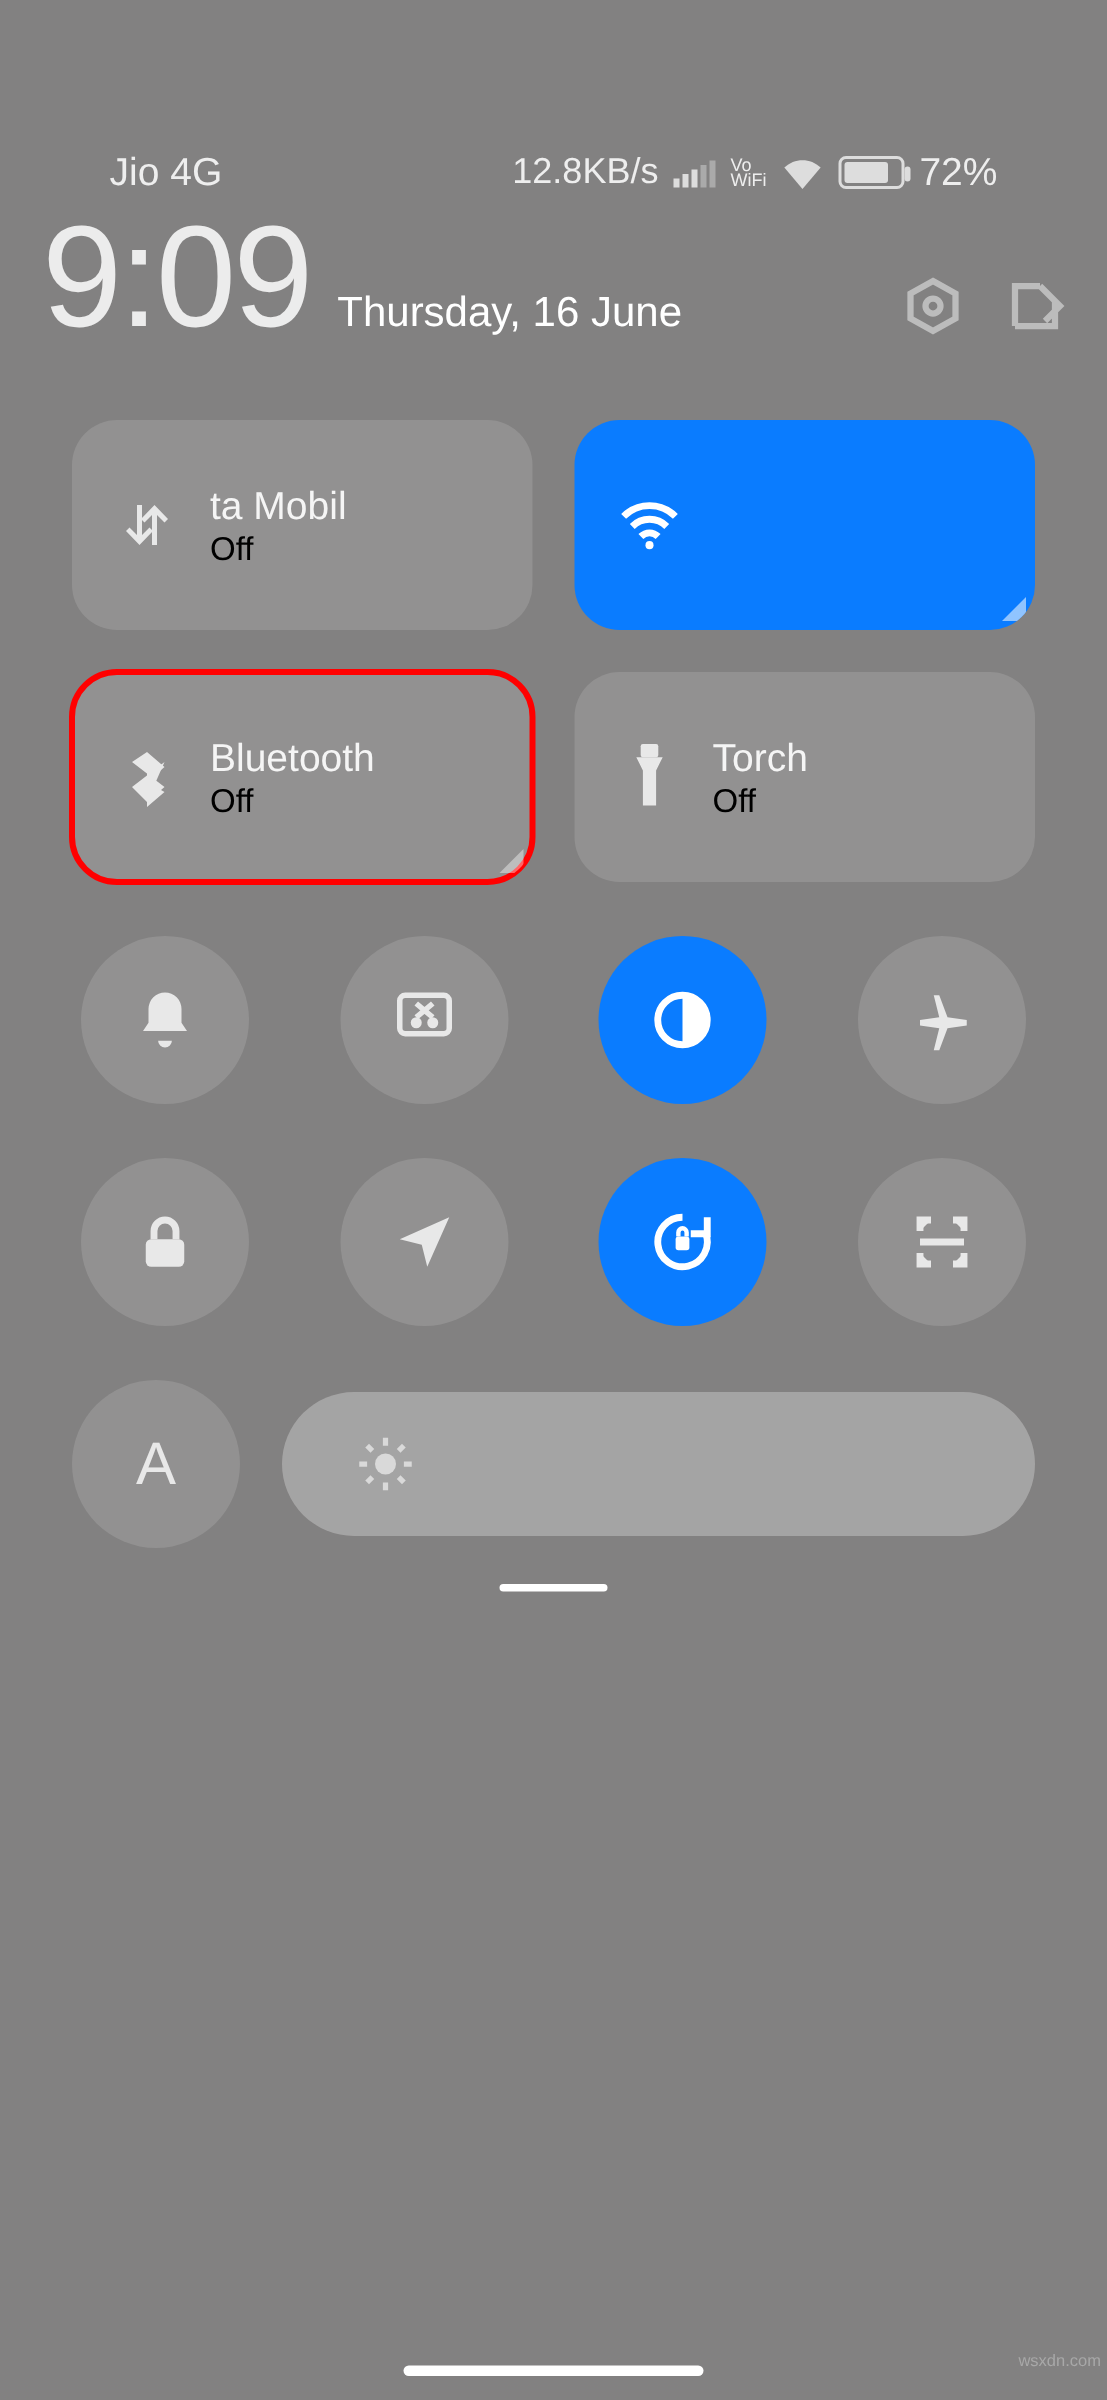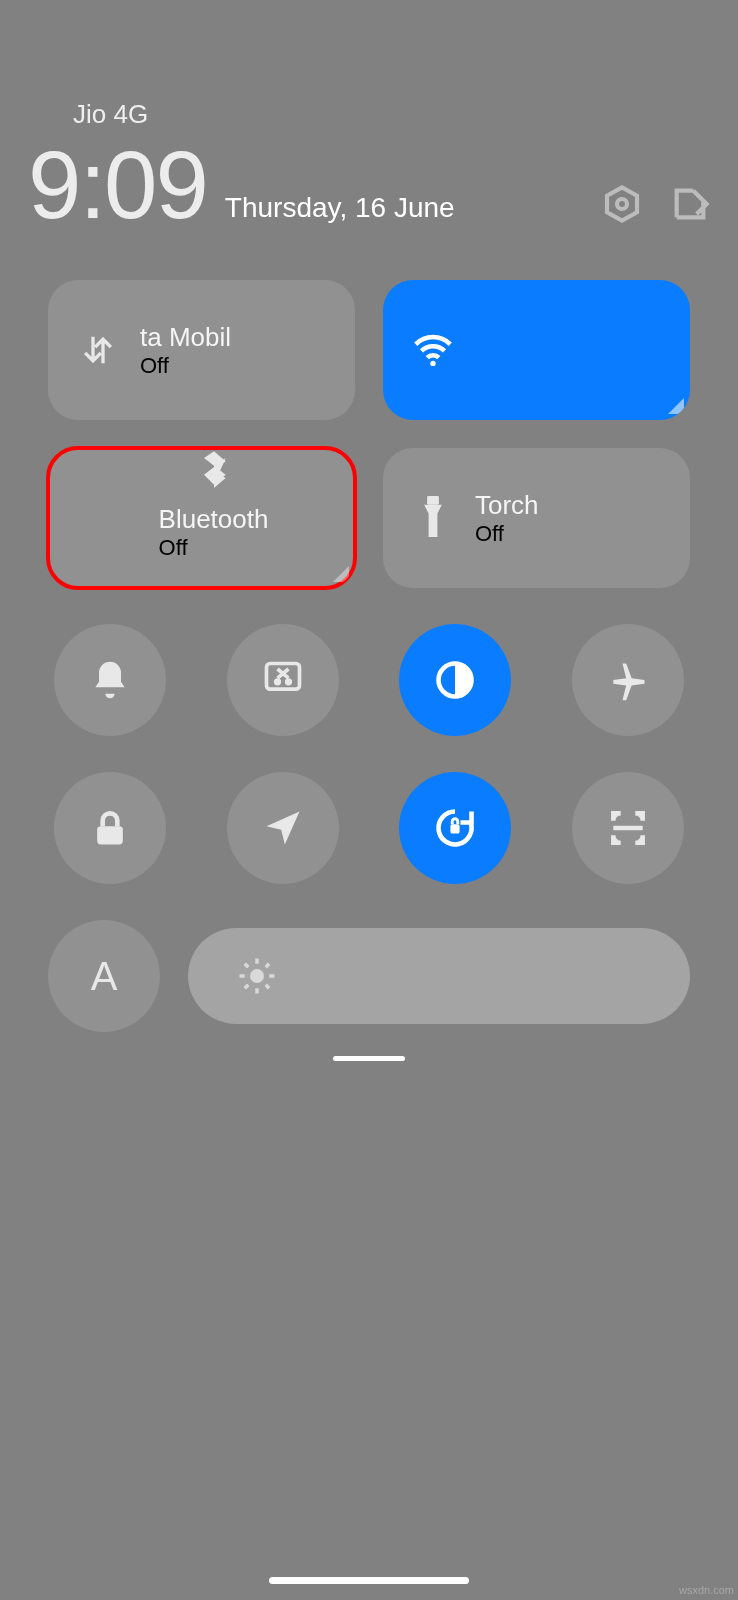--- a/index.html
+++ b/index.html
@@ -9,55 +9,75 @@
   .status-right .speed { font-size: 24px; }
   .clockline { padding: 0 28px; display: flex; align-items: flex-end; gap: 18px; }
   .time { font-size: 96px; font-weight: 300; letter-spacing: -2px; color: #ececec; }
   .date { font-size: 28px; color: #ffffff; padding-bottom: 16px; flex: 1; }
   .clockicons { display: flex; gap: 28px; padding-bottom: 16px; }
   .clockicons .ico { width: 40px; height: 40px; stroke: #bcbcbc; fill: none; stroke-width: 2.5; }
   .panel { padding: 40px 48px 0 48px; }
   .row2 { display: flex; gap: 28px; margin-bottom: 28px; }
   .tile { position: relative; flex: 1; height: 140px; border-radius: 30px; background: rgba(255,255,255,0.13); display: flex; align-items: center; padding-left: 24px; gap: 16px; overflow: hidden; }
   .tile.active { background: #0a7cff; }
-  .tile.highlight { outline: 4px solid #ff0000; outline-offset: -2px; border-radius: 30px; flex-direction: column; }
+  .tile.highlight { outline: 4px solid #ff0000; outline-offset: -2px; border-radius: 30px; }
   .tile .iconbox { width: 52px; display: flex; justify-content: center; align-items: center; }
   .tile .txt { display: flex; flex-direction: column; }
   .tile .title { font-size: 26px; color: #f5f5f5; white-space: nowrap; }
   .tile .sub { font-size: 22px; color: #000000; }
   .tile.active .title { color: #fff; font-weight: 500; }
   .tile.active .sub { color: #d7e9ff; }
   .corner { position: absolute; right: 6px; bottom: 6px; width: 0; height: 0; border-left: 16px solid transparent; border-bottom: 16px solid rgba(255,255,255,0.4); }
   .tile.active .corner { border-bottom-color: rgba(255,255,255,0.55); }
   .grid4 { display: grid; grid-template-columns: repeat(4, 1fr); gap: 36px 48px; margin-top: 36px; }
   .circ { width: 112px; height: 112px; border-radius: 56px; background: rgba(255,255,255,0.13); display: flex; align-items: center; justify-content: center; justify-self: center; }
   .circ.active { background: #0a7cff; }
   .circ svg { width: 44px; height: 44px; fill: #e8e8e8; }
   .circ.active svg { fill: #fff; }
   .brightrow { display: flex; gap: 28px; margin-top: 36px; align-items: center; }
   .autob { width: 112px; height: 112px; border-radius: 56px; background: rgba(255,255,255,0.13); display: flex; align-items: center; justify-content: center; font-size: 40px; color: #e8e8e8; }
   .slider { flex: 1; height: 96px; border-radius: 48px; background: rgba(255,255,255,0.28); position: relative; display: flex; align-items: center; }
   .slider .sun { position: absolute; left: 48px; width: 42px; height: 42px; fill: #d9d9d9; }
   .handle { width: 72px; height: 5px; background: #fff; border-radius: 3px; margin: 24px auto 0 auto; }
   .navbar { position: absolute; bottom: 16px; left: 50%; transform: translateX(-50%); width: 200px; height: 7px; background: #fff; border-radius: 4px; }
-  .watermark { position: absolute; right: 4px; bottom: 4px; font-size: 11px; color: #a8a8a8; }
+  .watermark { position: absolute; right: 4px; bottom: 20px; font-size: 11px; color: #a8a8a8; }
   
   .sig { display: inline-flex; align-items: flex-end; gap: 2px; height: 20px; }
   .sig span { width: 4px; background: #ddd; }
   .sig span:nth-child(1){height:6px}.sig span:nth-child(2){height:9px}.sig span:nth-child(3){height:12px}.sig span:nth-child(4){height:15px;background:#aaa}.sig span:nth-child(5){height:18px;background:#aaa}
   .vowifi { font-size: 12px; line-height: 10px; text-align: left; }
   .batt { width: 44px; height: 22px; border: 2.5px solid #ddd; border-radius: 5px; position: relative; }
   .batt::after { content:''; position:absolute; right:-6px; top:5px; width:4px; height:10px; background:#ddd; border-radius:2px; }
   .batt .fill { position:absolute; left:2px; top:2px; bottom:2px; width:72%; background:#ddd; border-radius:2px; }
 </style>
 </head>
 <body>
 
 <div class="statusbar">
   <div>Jio 4G</div>
+  <div class="status-right">
+    <span class="speed">12.8KB/s</span>
+    <span class="sig">
+        <span></span>
+        <span></span>
+        <span></span>
+        <span></span>
+        <span></span>
+      </span>
+    <span class="vowifi">
+      <span>Vo</span><br><span>WiFi</span>
+    </span>
+    <svg width="28" height="22" viewBox="0 0 24 20">
+        <path d="M12 20 L1 7 C7 1 17 1 23 7 Z" fill="#ddd"></path>
+      </svg>
+    <span class="batt">
+        <span class="fill"></span>
+      </span>
+    <span>72%</span>
+  </div>
 </div>
 
 <div class="clockline">
   <div class="time">9:09</div>
   <div class="date">Thursday, 16 June</div>
   <div class="clockicons">
     <svg class="ico" viewBox="0 0 24 24">
         <polygon points="12,2 21,7 21,17 12,22 3,17 3,7"></polygon>
         <circle cx="12" cy="12" r="3"></circle>
       </svg>

